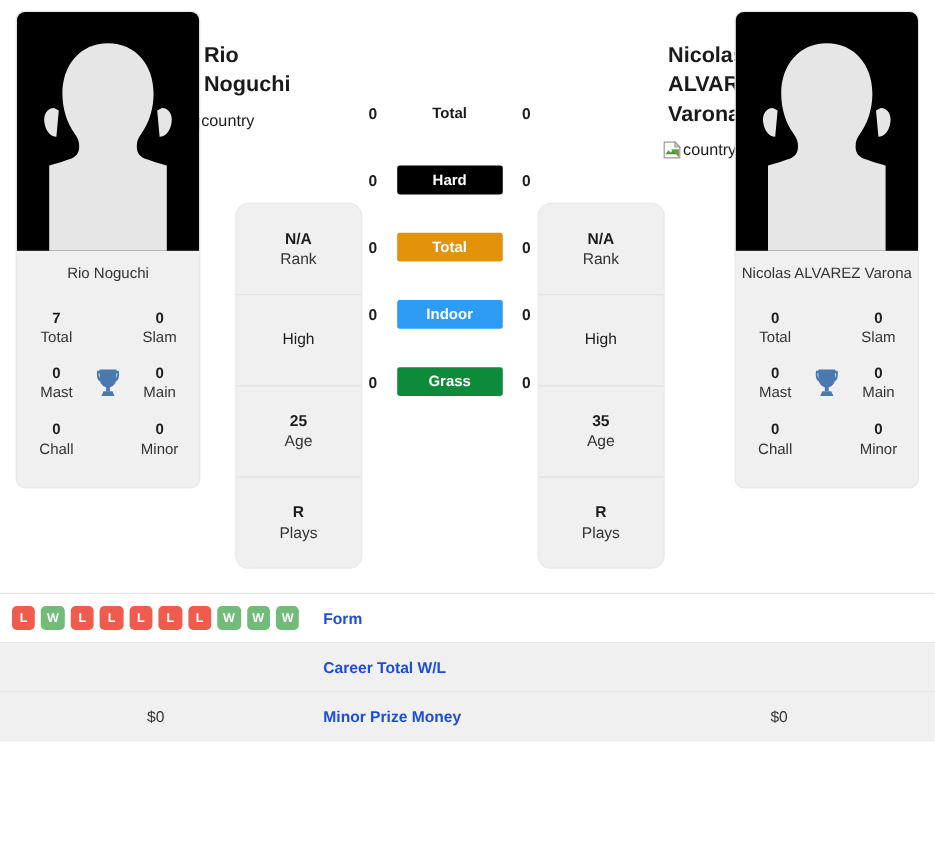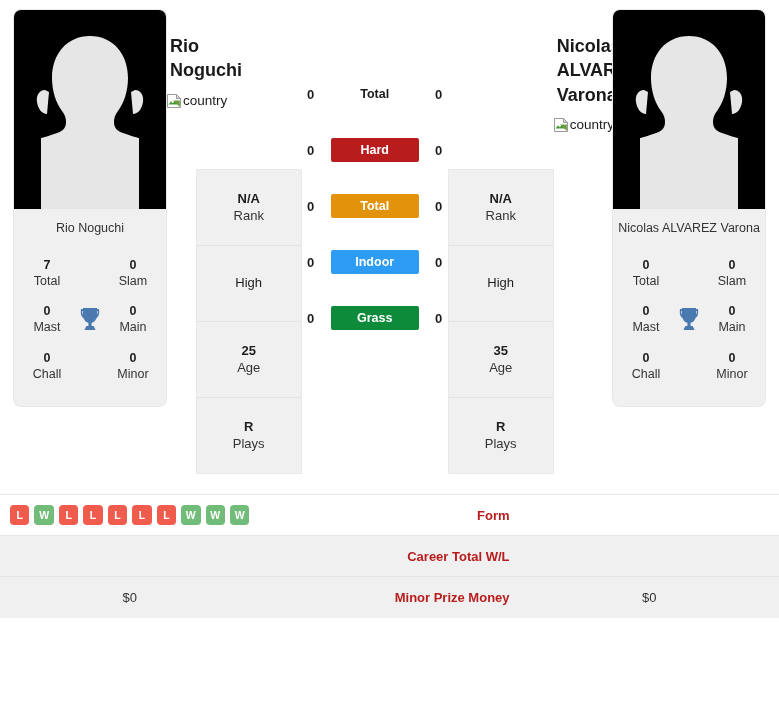--- a/index.html
+++ b/index.html
@@ -96,21 +96,21 @@
     justify-content: center;
   }
   .spacer-slot { width: 34px; }
 
   
   .info-card {
     width: 104px;
     flex: 0 0 104px;
     margin-top: 160px;
     background: #f0f0f0;
-    border-radius: 0;
+    border-radius: 10px;
     overflow: hidden;
     box-shadow: 0 0 0 1px #e9e9e9;
   }
   .info-seg {
     height: 75px;
     display: flex;
     flex-direction: column;
     align-items: center;
     justify-content: center;
     border-bottom: 1px solid #e2e2e2;
@@ -141,21 +141,21 @@
     color: #1a1a1a;
     line-height: 1.35;
     padding: 0 4px;
   }
   .country-line {
     margin-top: 10px;
     font-size: 13.5px;
     color: #1a1a1a;
     display: flex;
     align-items: center;
-    justify-content: flex-start;
+    justify-content: center;
     gap: 1px;
   }
   .broken-img {
     width: 16px;
     height: 16px;
     display: inline-block;
     vertical-align: middle;
     flex: 0 0 16px;
   }
 
@@ -203,21 +203,21 @@
   .stat-table tr { height: 41px; }
   .stat-table tr.alt { background: #f0f0f0; }
   .stat-table td {
     border-top: 1px solid #e6e6e6;
     vertical-align: middle;
     padding: 0 10px;
     font-size: 13px;
     color: #333;
   }
   .stat-table td.left  { width: 33.3%; text-align: center; }
-  .stat-table td.mid   { width: 33.4%; text-align: right; font-weight: bold; color: #b91c1c; }
+  .stat-table td.mid   { width: 33.4%; text-align: left; font-weight: bold; color: #1d4ed8; }
   .stat-table td.right { width: 33.3%; text-align: center; }
 
   .form-strip {
     display: flex;
     gap: 5px;
     justify-content: center;
     align-items: center;
   }
   .form-badge {
     width: 20px;
@@ -324,21 +324,21 @@
     </div>
 
     <div class="surfaces">
       <div class="surf-row">
         <div class="surf-count">0</div>
         <div class="surf-badge plainlabel">Total</div>
         <div class="surf-count">0</div>
       </div>
       <div class="surf-row">
         <div class="surf-count">0</div>
-        <div class="surf-badge" id="badge-hard" style="background: #b91c1c;">Hard</div>
+        <div class="surf-badge" id="badge-hard" style="background: #000000;">Hard</div>
         <div class="surf-count">0</div>
       </div>
       <div class="surf-row">
         <div class="surf-count">0</div>
         <div class="surf-badge" id="badge-clay" style="background: rgb(226, 147, 11);">Total</div>
         <div class="surf-count">0</div>
       </div>
       <div class="surf-row">
         <div class="surf-count">0</div>
         <div class="surf-badge" id="badge-indoor" style="background: rgb(45, 156, 245);">Indoor</div>

